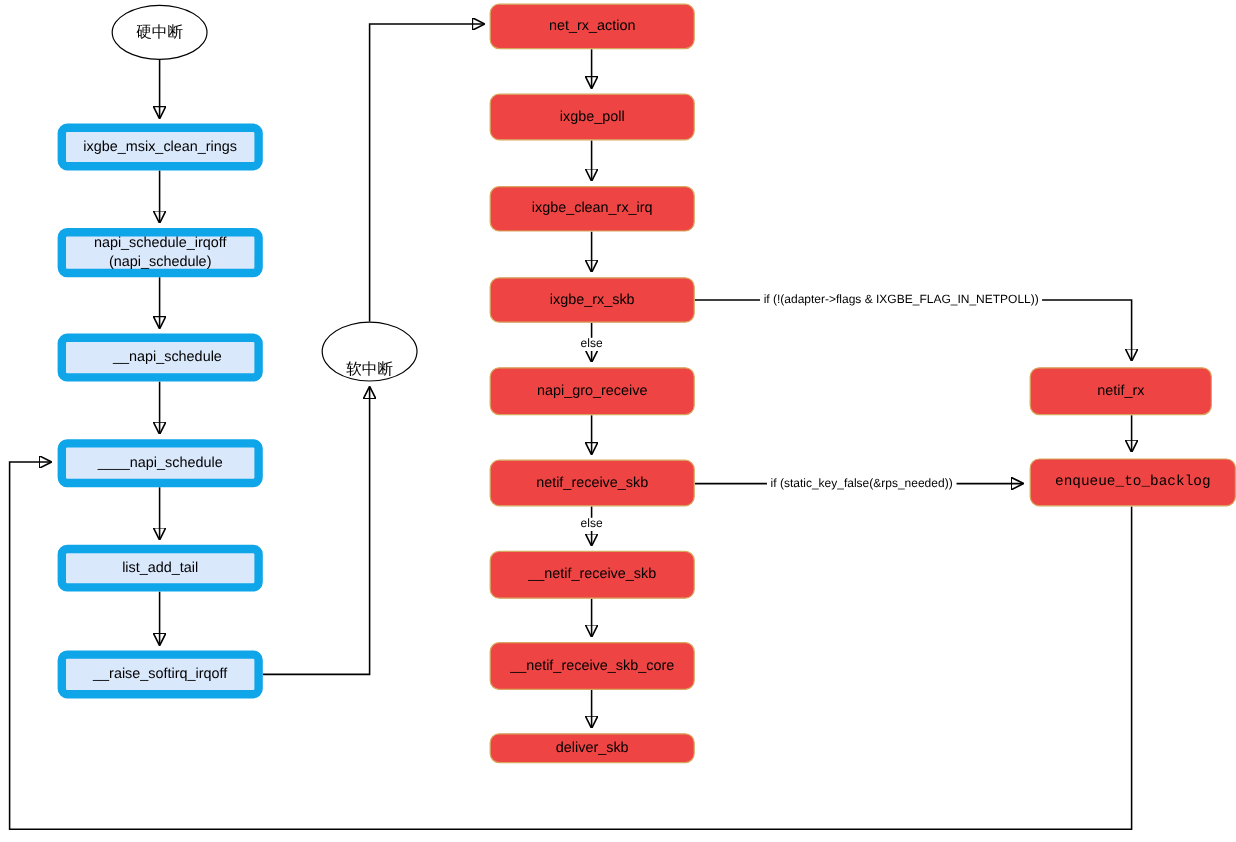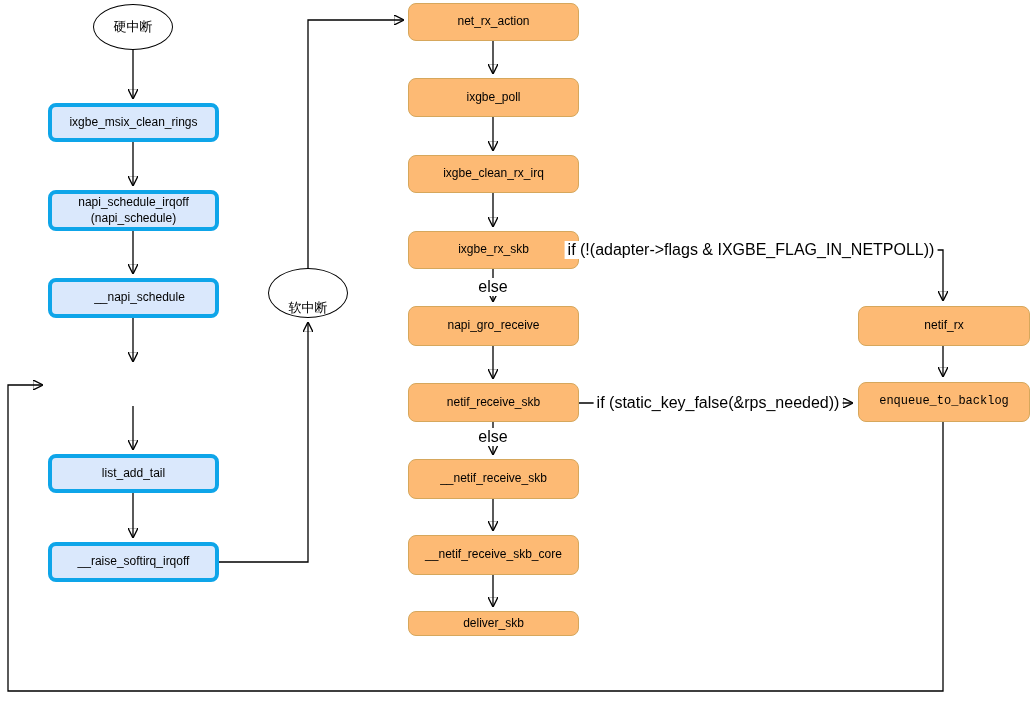--- a/index.html
+++ b/index.html
@@ -6,31 +6,31 @@
   #canvas{
     position:relative;width:1030px;height:702px;background:#ffffff;
     font-family:"Liberation Sans",sans-serif;overflow:hidden;border-radius:16px;
   }
   .node{
     position:absolute;box-sizing:border-box;
     display:flex;flex-direction:column;align-items:center;justify-content:center;
     font-size:12px;color:#000;text-align:center;line-height:1.3;
     border-radius:8px;white-space:nowrap;
   }
-  .blue{background:#dae8fc;border:4px solid #0ea5e9;}
-  .yellow{background:#fdba74;border:1px solid #d6a75c;}
+  .blue{background:#dae8fc;border:7px solid #0ea5e9;}
+  .yellow{background:#ef4444;border:1px solid #d6a75c;}
   .ellipse{
     position:absolute;box-sizing:border-box;background:#ffffff;
     border:1px solid #000;border-radius:50%;
     display:flex;align-items:center;justify-content:center;
     font-size:13px;color:#000;
   }
   .edge-label{
     position:absolute;transform:translate(-50%,-50%);
-    background:#ffffff;padding:0 3px;font-size:16px;color:#000;white-space:nowrap;
+    background:#ffffff;padding:0 3px;font-size:10px;color:#000;white-space:nowrap;
   }
   svg.edges{position:absolute;left:0;top:0;pointer-events:none;}
   svg.edges path{stroke:#000;stroke-width:1.3;fill:none;}
 </style>
 </head>
 <body>
 
 <div id="canvas">
 
   <svg class="edges" width="1030" height="702">
@@ -75,20 +75,23 @@
 
   <div class="node blue" style="left:48px;top:190px;width:171px;height:41px;">
     <span>napi_schedule_irqoff</span>
     <span>(napi_schedule)</span>
   </div>
 
   <div class="node blue" style="left:48px;top:278px;width:171px;height:40px;padding-left:12px;">
     <span>__napi_schedule</span>
   </div>
 
+  <div class="node blue" style="left:48px;top:366px;width:171px;height:40px;">
+    <span>____napi_schedule</span>
+  </div>
 
   <div class="node blue" style="left:48px;top:454px;width:171px;height:39px;">
     <span>list_add_tail</span>
   </div>
 
   <div class="node blue" style="left:48px;top:542px;width:171px;height:40px;">
     <span>__raise_softirq_irqoff</span>
   </div>
 
   <div class="node yellow" style="left:408px;top:3px;width:171px;height:38px;">
@@ -120,21 +123,21 @@
   </div>
 
   <div class="node yellow" style="left:408px;top:535px;width:171px;height:40px;">
     <span>__netif_receive_skb_core</span>
   </div>
 
   <div class="node yellow" style="left:408px;top:611px;width:171px;height:25px;">
     <span>deliver_skb</span>
   </div>
 
-  <div class="node yellow" style="left:858px;top:306px;width:172px;height:40px;">
+  <div class="node yellow" style="left:858px;top:306px;width:152px;height:40px;">
     <span>netif_rx</span>
   </div>
 
   <div class="node yellow" style="left:858px;top:382px;width:172px;height:40px;font-family:Liberation Mono, monospace;">
     <span>enqueue_to_backlog</span>
   </div>
 
   <div class="edge-label" style="left:493px;top:287px;">else</div>
 
   <div class="edge-label" style="left:493px;top:437px;">else</div>

